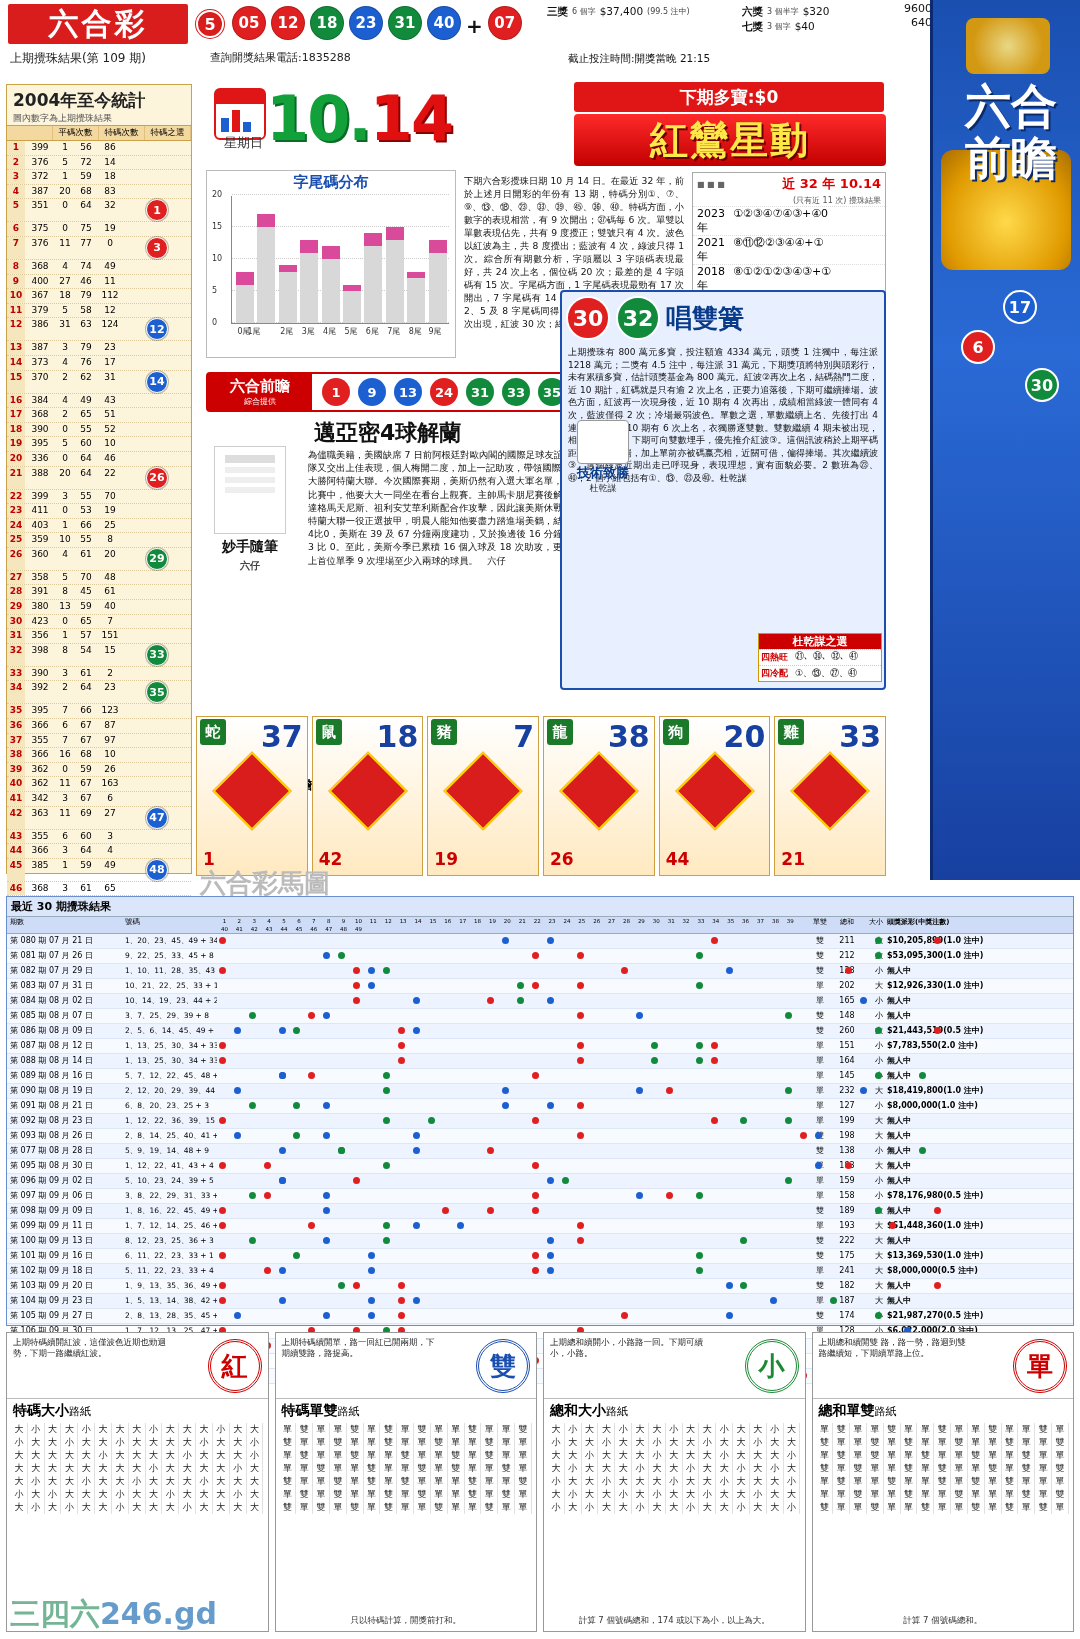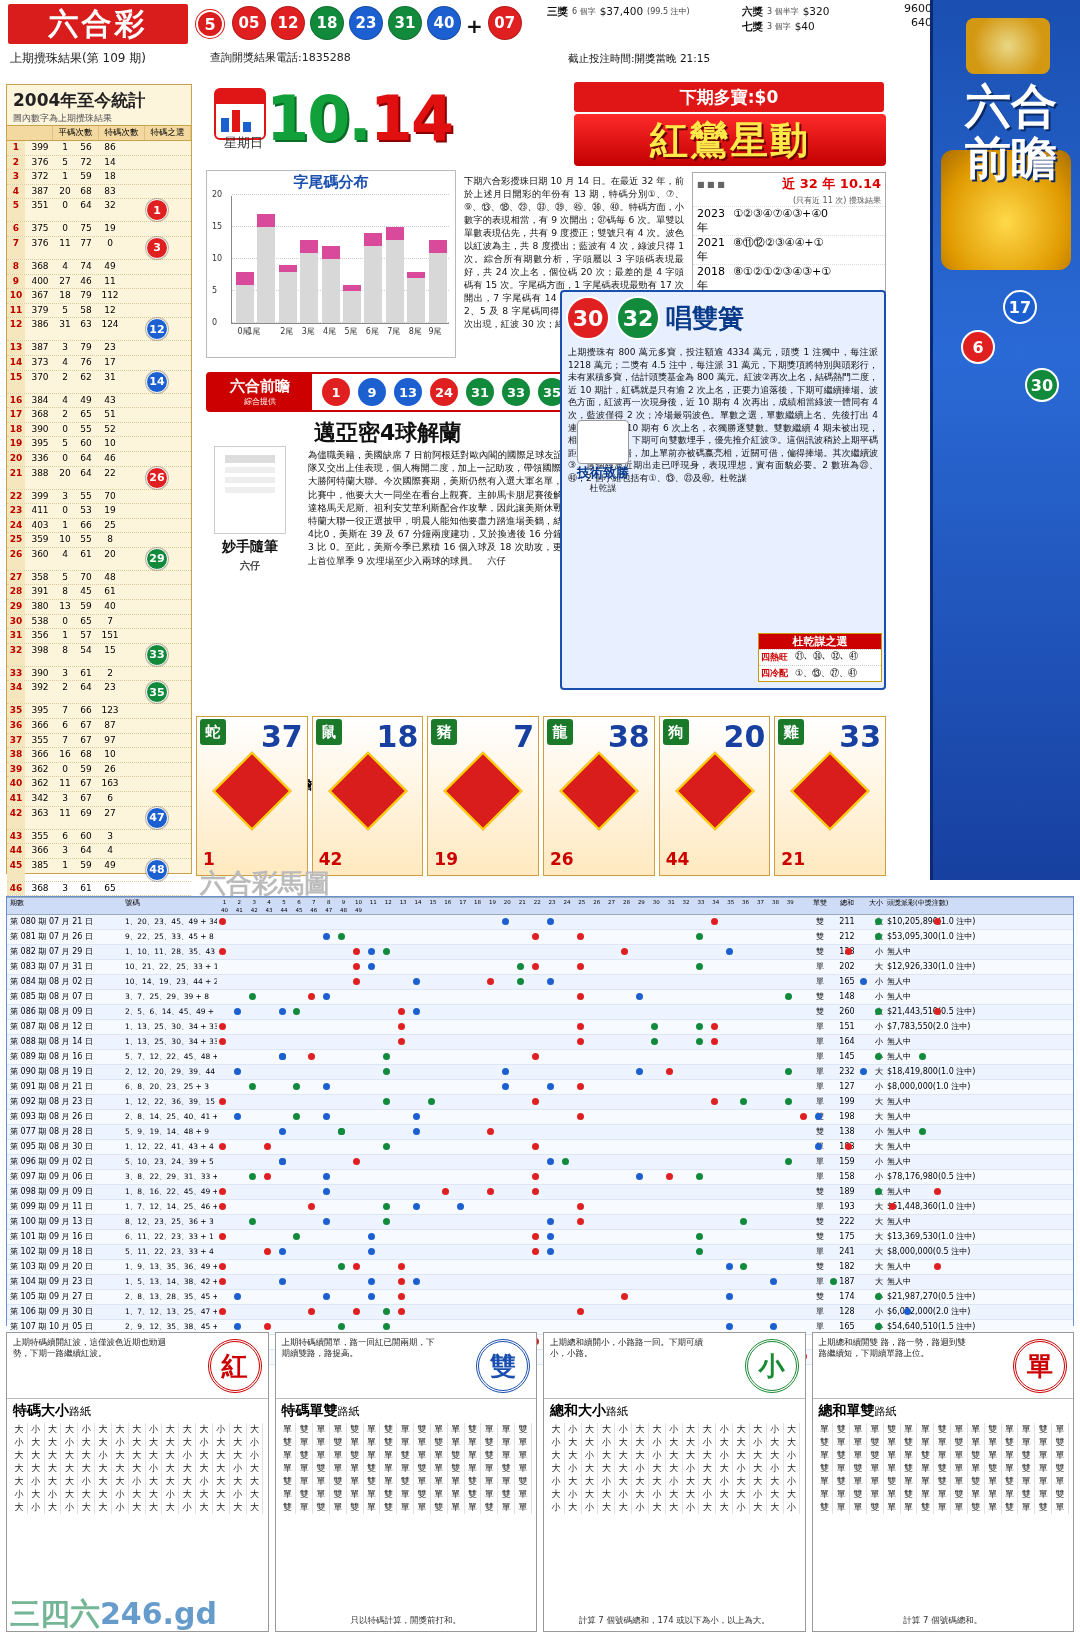--- a/index.html
+++ b/index.html
@@ -184,21 +184,21 @@
   .dt-title { font-size:11px; font-weight:bold; padding:2px 4px; background:#dbe6fb; }
   .dt-head { display:flex; font-size:7px; background:#cfdcf7; border-top:1px solid #9ab; border-bottom:1px solid #9ab;}
   .dt-row { display:flex; font-size:8px; line-height:14px; border-bottom:1px solid #dde6f6;}
   .dt-row:nth-child(even){ background:#f7faff; }
   .c-issue { width:118px; padding-left:3px; white-space:nowrap; overflow:hidden;}
   .c-nums { width:92px; white-space:nowrap; overflow:hidden; font-size:7.5px;}
   .c-grid { flex:1; position:relative; }
   .c-ds { width:26px; text-align:center;}
   .c-sum { width:28px; text-align:center;}
   .c-bs { width:22px; text-align:right;}
-  .c-amt { width:190px; padding-left:4px; white-space:nowrap; overflow:hidden;}
+  .c-amt { width:190px; padding-left:4px; white-space:nowrap; overflow:hidden;font-weight:bold;}
   .dot { position:absolute; width:7px; height:7px; border-radius:50%; top:3px;}
   .dot.r{background:#e02020}.dot.b{background:#1c5fd0}.dot.g{background:#128a3c}
 
   
   .roads { position:absolute; left:6px; top:1332px; width:1068px; height:300px; display:flex; gap:6px;}
   .roadbox { flex:1; border:1px solid #999; background:#fff; position:relative;}
   .rb-head { height:66px; border-bottom:1px solid #bbb; padding:4px 6px; font-size:8.5px; line-height:11px; color:#222; position:relative;}
   .rb-seal { position:absolute; right:6px; top:6px; width:54px;height:54px;border-radius:50%;
     border:3px double #c00; color:#c00; font-weight:bold; font-size:26px; display:flex;align-items:center;justify-content:center;}
   .rb-seal.blue{border-color:#1a4fb0;color:#1a4fb0;}
@@ -512,21 +512,21 @@
         <div class="srow">
           <div class="s-idx">29</div>
           <div class="s-a">380</div>
           <div class="s-b">13</div>
           <div class="s-c">59</div>
           <div class="s-d">40</div>
           <div class="s-rest"></div>
         </div>
         <div class="srow">
           <div class="s-idx">30</div>
-          <div class="s-a">538</div>
+          <div class="s-a">423</div>
           <div class="s-b">0</div>
           <div class="s-c">65</div>
           <div class="s-d">7</div>
           <div class="s-rest"></div>
         </div>
         <div class="srow">
           <div class="s-idx">31</div>
           <div class="s-a">356</div>
           <div class="s-b">1</div>
           <div class="s-c">57</div>
@@ -916,20 +916,21 @@
       <div class="zcard">
         <div class="z-name">雞</div>
         <div class="z-num">33</div>
         <div class="z-diamond"></div>
         <div class="z-sub">21</div>
       </div>
     </div>
   <div class="sixlogo-bg">六合彩馬圖</div>
 
   <div class="drawtable">
+    <div class="dt-title">最近 30 期攪珠結果</div>
     <div class="dt-head" id="dtHead">
         <div class="c-issue">期數</div>
         <div class="c-nums">號碼</div>
         <div class="c-grid"><span style="display:inline-block;width:14.89795918367347px;font-size:5.5px;text-align:center">1</span><span style="display:inline-block;width:14.89795918367347px;font-size:5.5px;text-align:center">2</span><span style="display:inline-block;width:14.89795918367347px;font-size:5.5px;text-align:center">3</span><span style="display:inline-block;width:14.89795918367347px;font-size:5.5px;text-align:center">4</span><span style="display:inline-block;width:14.89795918367347px;font-size:5.5px;text-align:center">5</span><span style="display:inline-block;width:14.89795918367347px;font-size:5.5px;text-align:center">6</span><span style="display:inline-block;width:14.89795918367347px;font-size:5.5px;text-align:center">7</span><span style="display:inline-block;width:14.89795918367347px;font-size:5.5px;text-align:center">8</span><span style="display:inline-block;width:14.89795918367347px;font-size:5.5px;text-align:center">9</span><span style="display:inline-block;width:14.89795918367347px;font-size:5.5px;text-align:center">10</span><span style="display:inline-block;width:14.89795918367347px;font-size:5.5px;text-align:center">11</span><span style="display:inline-block;width:14.89795918367347px;font-size:5.5px;text-align:center">12</span><span style="display:inline-block;width:14.89795918367347px;font-size:5.5px;text-align:center">13</span><span style="display:inline-block;width:14.89795918367347px;font-size:5.5px;text-align:center">14</span><span style="display:inline-block;width:14.89795918367347px;font-size:5.5px;text-align:center">15</span><span style="display:inline-block;width:14.89795918367347px;font-size:5.5px;text-align:center">16</span><span style="display:inline-block;width:14.89795918367347px;font-size:5.5px;text-align:center">17</span><span style="display:inline-block;width:14.89795918367347px;font-size:5.5px;text-align:center">18</span><span style="display:inline-block;width:14.89795918367347px;font-size:5.5px;text-align:center">19</span><span style="display:inline-block;width:14.89795918367347px;font-size:5.5px;text-align:center">20</span><span style="display:inline-block;width:14.89795918367347px;font-size:5.5px;text-align:center">21</span><span style="display:inline-block;width:14.89795918367347px;font-size:5.5px;text-align:center">22</span><span style="display:inline-block;width:14.89795918367347px;font-size:5.5px;text-align:center">23</span><span style="display:inline-block;width:14.89795918367347px;font-size:5.5px;text-align:center">24</span><span style="display:inline-block;width:14.89795918367347px;font-size:5.5px;text-align:center">25</span><span style="display:inline-block;width:14.89795918367347px;font-size:5.5px;text-align:center">26</span><span style="display:inline-block;width:14.89795918367347px;font-size:5.5px;text-align:center">27</span><span style="display:inline-block;width:14.89795918367347px;font-size:5.5px;text-align:center">28</span><span style="display:inline-block;width:14.89795918367347px;font-size:5.5px;text-align:center">29</span><span style="display:inline-block;width:14.89795918367347px;font-size:5.5px;text-align:center">30</span><span style="display:inline-block;width:14.89795918367347px;font-size:5.5px;text-align:center">31</span><span style="display:inline-block;width:14.89795918367347px;font-size:5.5px;text-align:center">32</span><span style="display:inline-block;width:14.89795918367347px;font-size:5.5px;text-align:center">33</span><span style="display:inline-block;width:14.89795918367347px;font-size:5.5px;text-align:center">34</span><span style="display:inline-block;width:14.89795918367347px;font-size:5.5px;text-align:center">35</span><span style="display:inline-block;width:14.89795918367347px;font-size:5.5px;text-align:center">36</span><span style="display:inline-block;width:14.89795918367347px;font-size:5.5px;text-align:center">37</span><span style="display:inline-block;width:14.89795918367347px;font-size:5.5px;text-align:center">38</span><span style="display:inline-block;width:14.89795918367347px;font-size:5.5px;text-align:center">39</span><span style="display:inline-block;width:14.89795918367347px;font-size:5.5px;text-align:center">40</span><span style="display:inline-block;width:14.89795918367347px;font-size:5.5px;text-align:center">41</span><span style="display:inline-block;width:14.89795918367347px;font-size:5.5px;text-align:center">42</span><span style="display:inline-block;width:14.89795918367347px;font-size:5.5px;text-align:center">43</span><span style="display:inline-block;width:14.89795918367347px;font-size:5.5px;text-align:center">44</span><span style="display:inline-block;width:14.89795918367347px;font-size:5.5px;text-align:center">45</span><span style="display:inline-block;width:14.89795918367347px;font-size:5.5px;text-align:center">46</span><span style="display:inline-block;width:14.89795918367347px;font-size:5.5px;text-align:center">47</span><span style="display:inline-block;width:14.89795918367347px;font-size:5.5px;text-align:center">48</span><span style="display:inline-block;width:14.89795918367347px;font-size:5.5px;text-align:center">49</span></div>
         <div class="c-ds">單雙</div>
         <div class="c-sum">總和</div>
         <div class="c-bs">大小</div>
         <div class="c-amt">頭獎派彩(中獎注數)</div>
       </div>
     <div id="dtRows">

